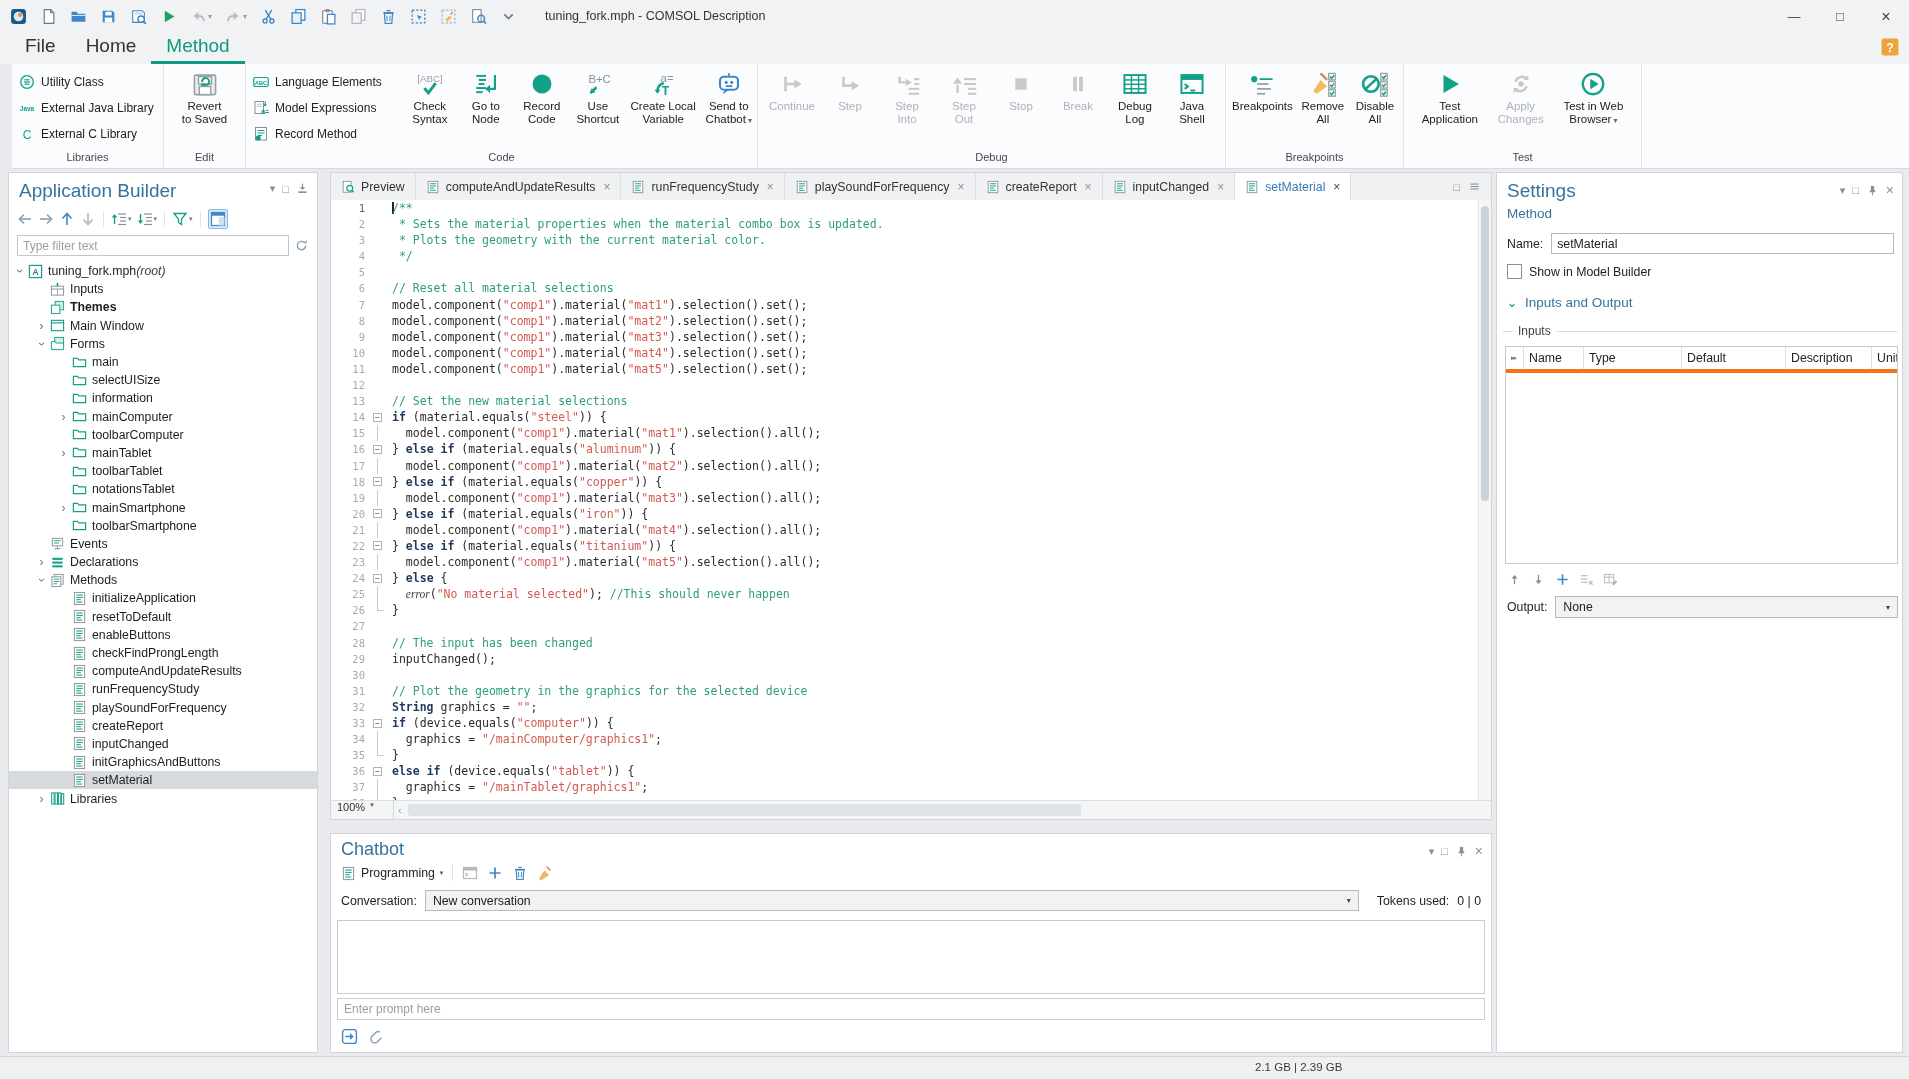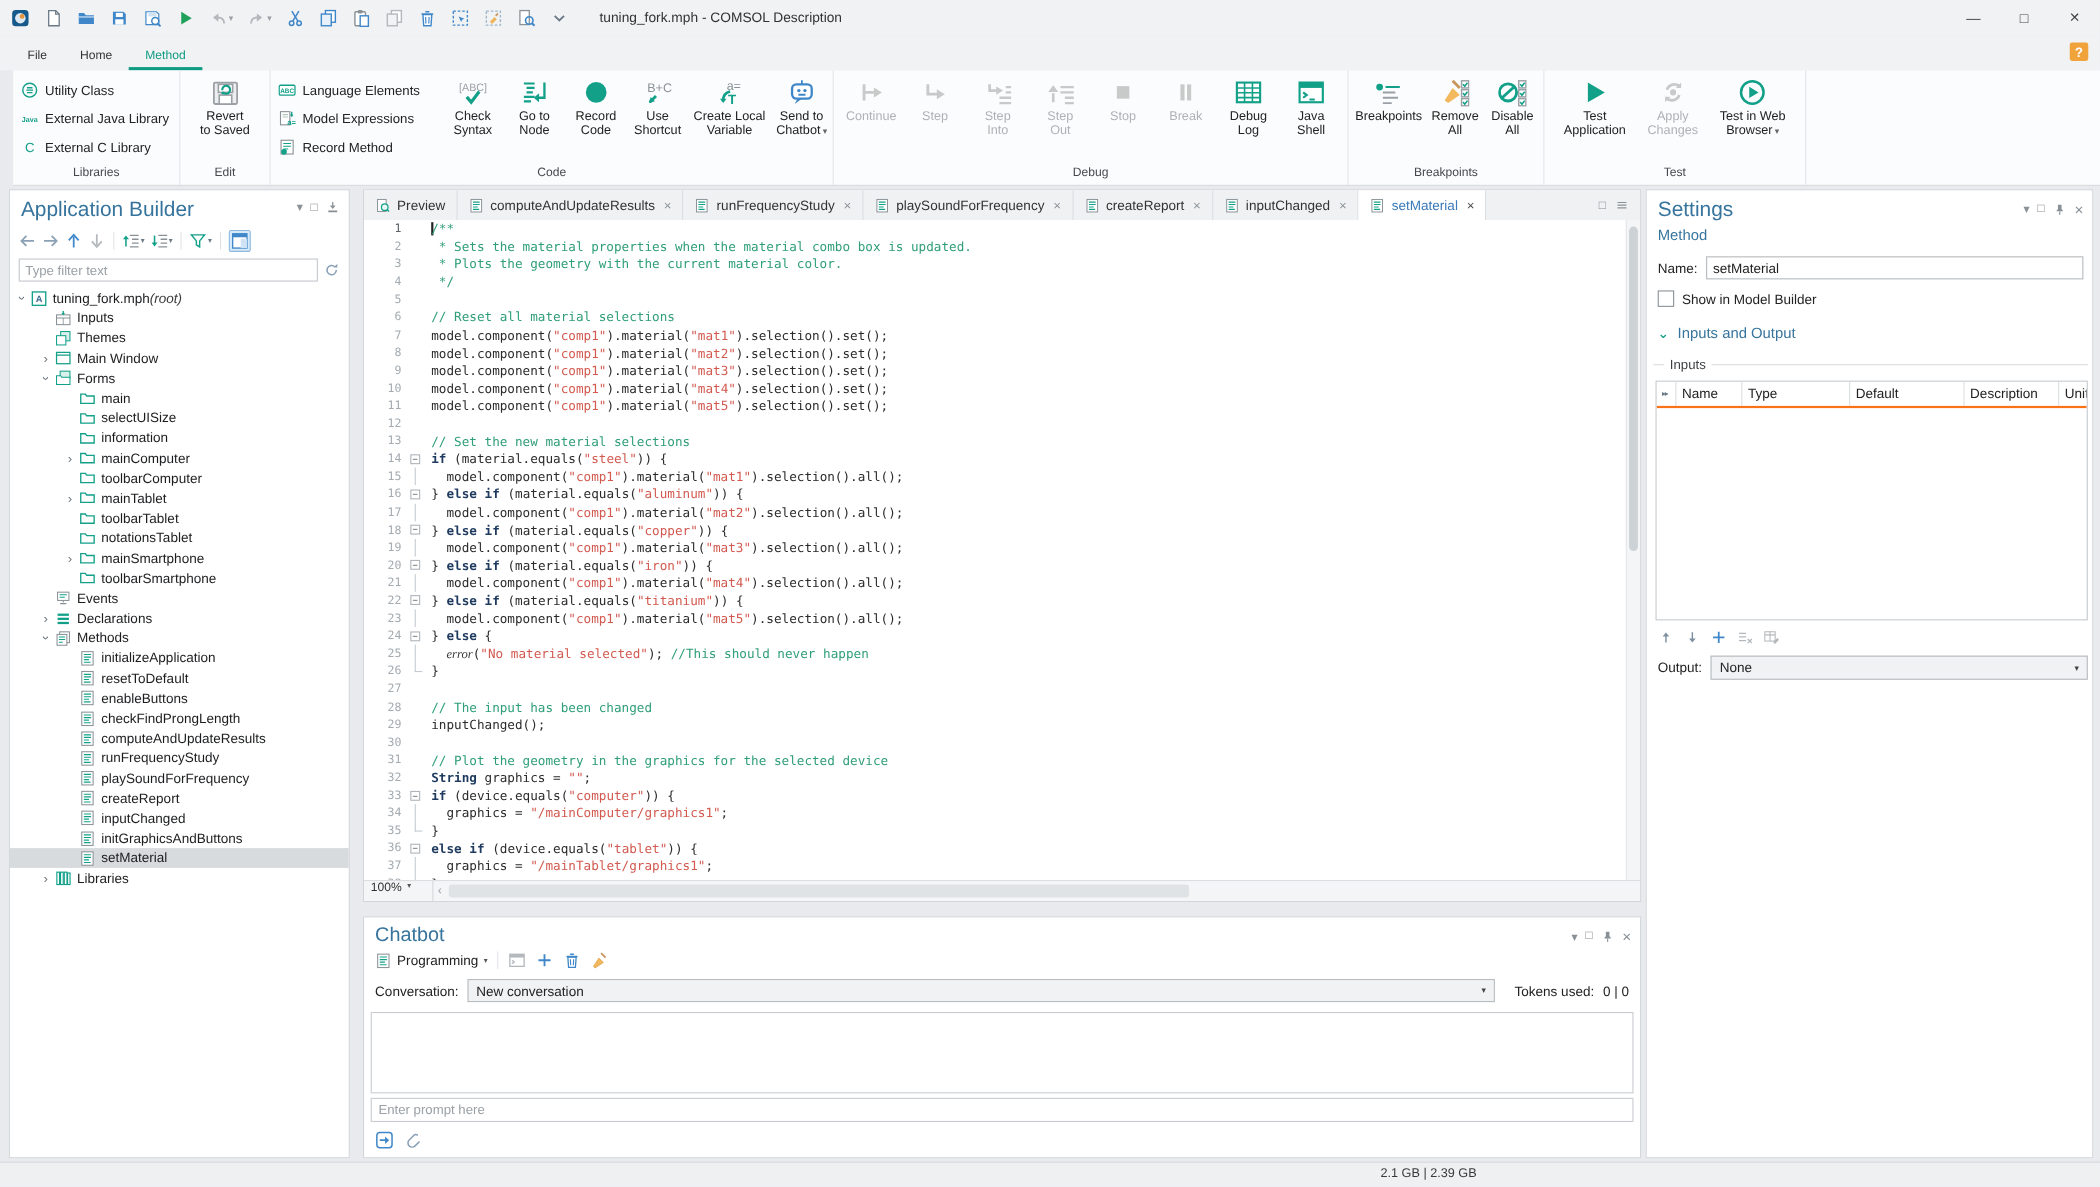--- a/index.html
+++ b/index.html
@@ -10,21 +10,21 @@
   #titlebar{position:absolute;left:0;top:0;width:1909px;height:33px;background:#f1f2f4;display:flex;align-items:center;}
   #qat{display:flex;align-items:center;gap:9px;padding-left:8px;}
   .qbtn{display:flex;align-items:center;height:24px;padding:0 2px;border-radius:3px;}
   .qbtn svg{display:block;}
   .qbtn .qchev{font-size:8px;color:#9aa0a5;margin-left:1px;}
   #title{position:absolute;left:545px;top:0;height:33px;line-height:33px;font-size:12.5px;color:#333;}
   #winbtns{position:absolute;right:0;top:0;height:33px;display:flex;}
   .winbtn{width:46px;height:33px;display:flex;align-items:center;justify-content:center;color:#444;font-size:13px;}
   
   #ribbontabs{position:absolute;left:0;top:33px;width:1909px;height:31px;background:#f1f2f4;display:flex;align-items:flex-end;}
-  .rtab{padding:6px 15px 7px;font-size:11px;color:#333;}
+  .rtab{padding:6px 15px 7px;font-size:19px;color:#333;}
   .rtab.active{color:#0f9b82;border-bottom:3px solid #0f9b82;padding-bottom:4px;}
   #helpbtn{position:absolute;right:10px;top:5px;width:18px;height:18px;}
   #ribbonbody{position:absolute;left:0;top:64px;width:1909px;height:104px;background:#fbfcfd;border-bottom:1px solid #d8dbde;display:flex;margin-left:12px;}
   .rgroup{display:flex;flex-direction:column;border-right:1px solid #e3e5e8;box-sizing:border-box;}
   .gitems{flex:1;display:flex;align-items:stretch;justify-content:space-evenly;padding:2px 2px 0;}
   .glabel{height:17px;font-size:11px;color:#45494e;text-align:center;}
   .smallcol{display:flex;flex-direction:column;justify-content:flex-start;gap:1px;padding-top:3px;}
   .rsmall{height:25px;display:flex;align-items:center;gap:6px;padding:0 8px 0 5px;font-size:12px;color:#222;white-space:nowrap;}
   .rbig{min-width:44px;max-width:95px;padding:2px 4px 0;display:flex;flex-direction:column;align-items:center;text-align:center;}
   .rbig .ricon{height:32px;display:flex;align-items:center;}
@@ -104,21 +104,21 @@
   #nameinput{flex:1;height:19px;border:1px solid #b6b9bc;font-size:12.3px;padding:0 5px;color:#222;font-family:inherit;}
   #cbxrow{display:flex;align-items:center;gap:7px;padding:10px 10px 0;}
   #cbx{width:13px;height:13px;border:1px solid #8a9196;background:#fff;display:inline-block;}
   #sectionrow{display:flex;align-items:center;gap:8px;padding:16px 10px 0;font-size:13.5px;color:#36749d;}
   .secchev{color:#12a089;font-size:12px;font-weight:bold;line-height:10px;}
   #legendrow{display:flex;align-items:center;padding:14px 0 0 6px;}
   .legline{height:1px;background:#dadde0;}
   .legline.w12{width:10px;} .legline.grow{flex:1;margin-right:4px;}
   .legtext{font-size:12px;color:#3c3f42;padding:0 5px;}
   #inputstable{margin:8px 4px 0 8px;border:1px solid #c6cacd;height:218px;box-sizing:border-box;overflow:hidden;}
-  #ithead{display:flex;height:22px;border-bottom:2px solid #f97316;align-items:center;}
+  #ithead{display:flex;height:22px;border-bottom:4px solid #f97316;align-items:center;}
   .thcell{font-size:12.3px;color:#222;padding-left:5px;border-right:1px solid #dcdfe2;height:100%;display:flex;align-items:center;box-sizing:border-box;overflow:hidden;white-space:nowrap;}
   #sttoolbar{display:flex;align-items:center;gap:9px;padding:8px 0 0 10px;}
   #outputrow{display:flex;align-items:center;gap:8px;padding:9px 4px 0 10px;}
   #outputsel{flex:1;height:20px;background:#f1f2f4;border:1px solid #b6b9bc;display:flex;align-items:center;justify-content:space-between;padding:0 7px;font-size:12.3px;}
   
   #statusbar{position:absolute;left:0;top:1056px;width:1909px;height:23px;background:#eef0f2;border-top:1px solid #d4d7da;box-sizing:border-box;}
   #memory{position:absolute;left:1255px;top:4px;font-size:11.5px;color:#3a3a3a;}
 </style>
 </head>
 <body>
@@ -706,21 +706,21 @@
             <svg width="15" height="15" viewBox="0 0 16 16" style="display:block">
               <rect x="1.5" y="4.5" width="13" height="9.5" fill="#fff" stroke="#8a9196"></rect>
               <line x1="1.5" y1="7.5" x2="14.5" y2="7.5" stroke="#8a9196"></line>
               <line x1="8" y1="7.5" x2="8" y2="14" stroke="#8a9196" stroke-width="0.8"></line>
               <path d="M8 0.8v3" stroke="#12a089" stroke-width="1.3"></path>
               <path d="M6.2 2.6L8 4.8l1.8-2.2z" fill="#12a089"></path>
             </svg>
           </span>
           <span>Inputs</span>
         </div>
-        <div class="trow" style="padding-left: 26px;">
+        <div class="trow" style="padding-left: 26px; font-weight: bold;">
           <span class="tarrow"></span>
           <span class="ticon">
             <svg width="15" height="15" viewBox="0 0 16 16" style="display:block">
               <rect x="5.5" y="1.5" width="9" height="9" fill="#d9f0ea" stroke="#12a089"></rect>
               <rect x="1.5" y="5.5" width="9" height="9" fill="#fff" stroke="#12a089"></rect>
             </svg>
           </span>
           <span>Themes</span>
         </div>
         <div class="trow" style="padding-left: 26px;">

